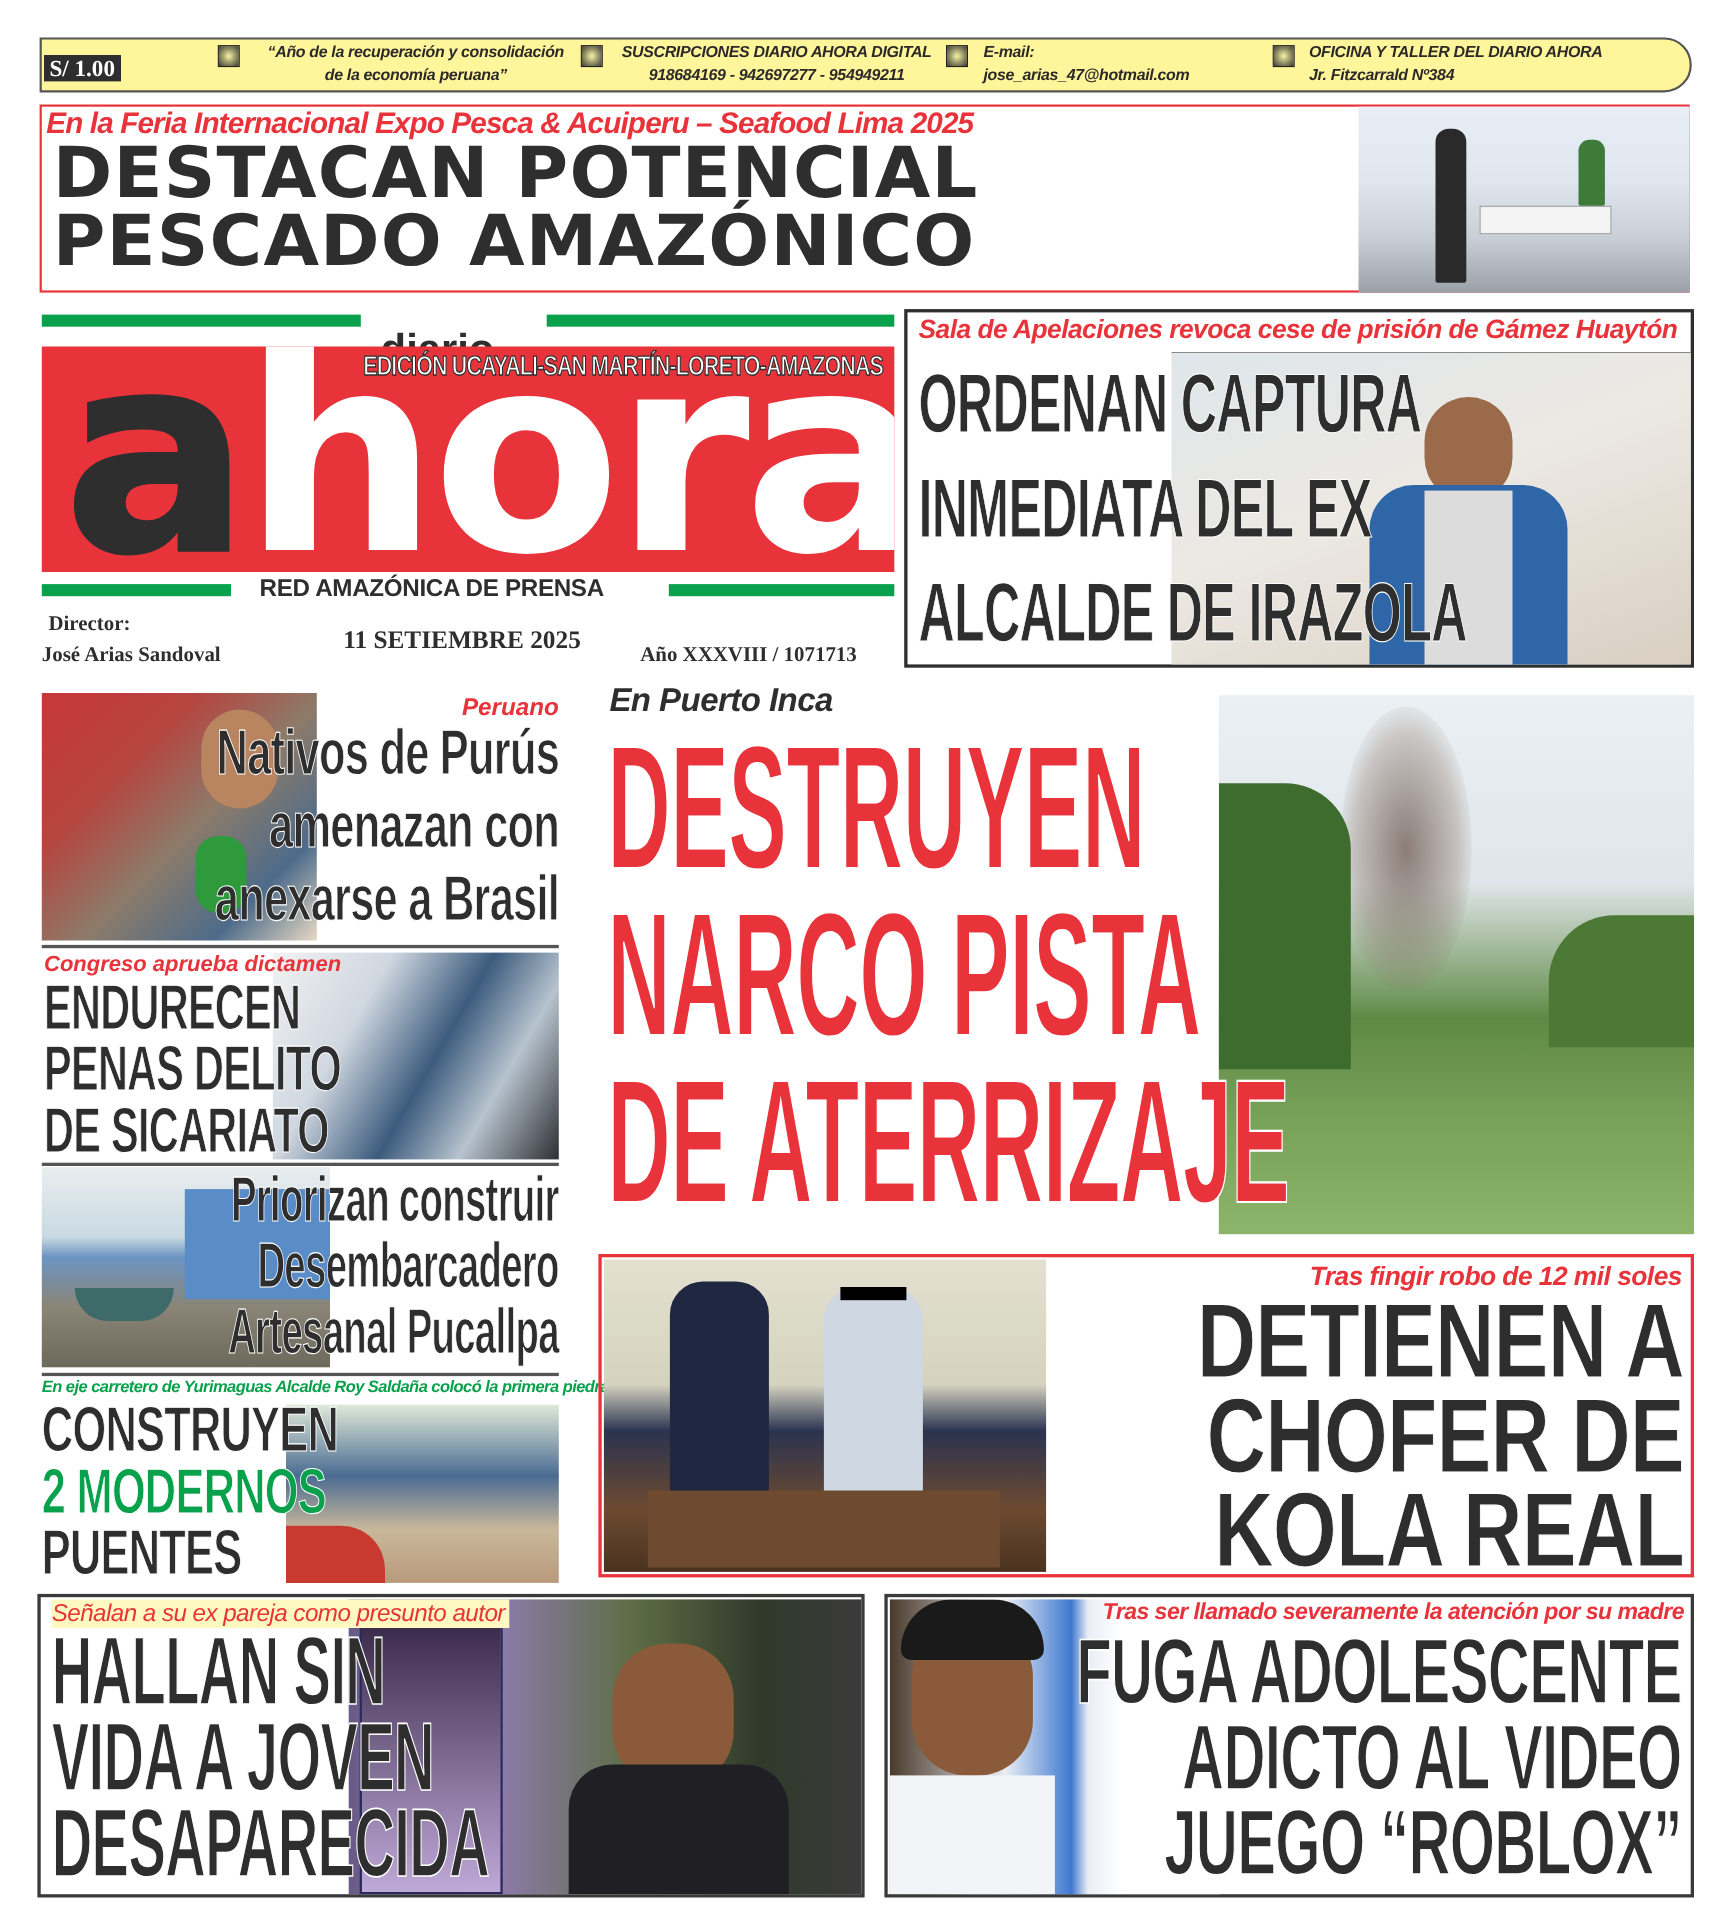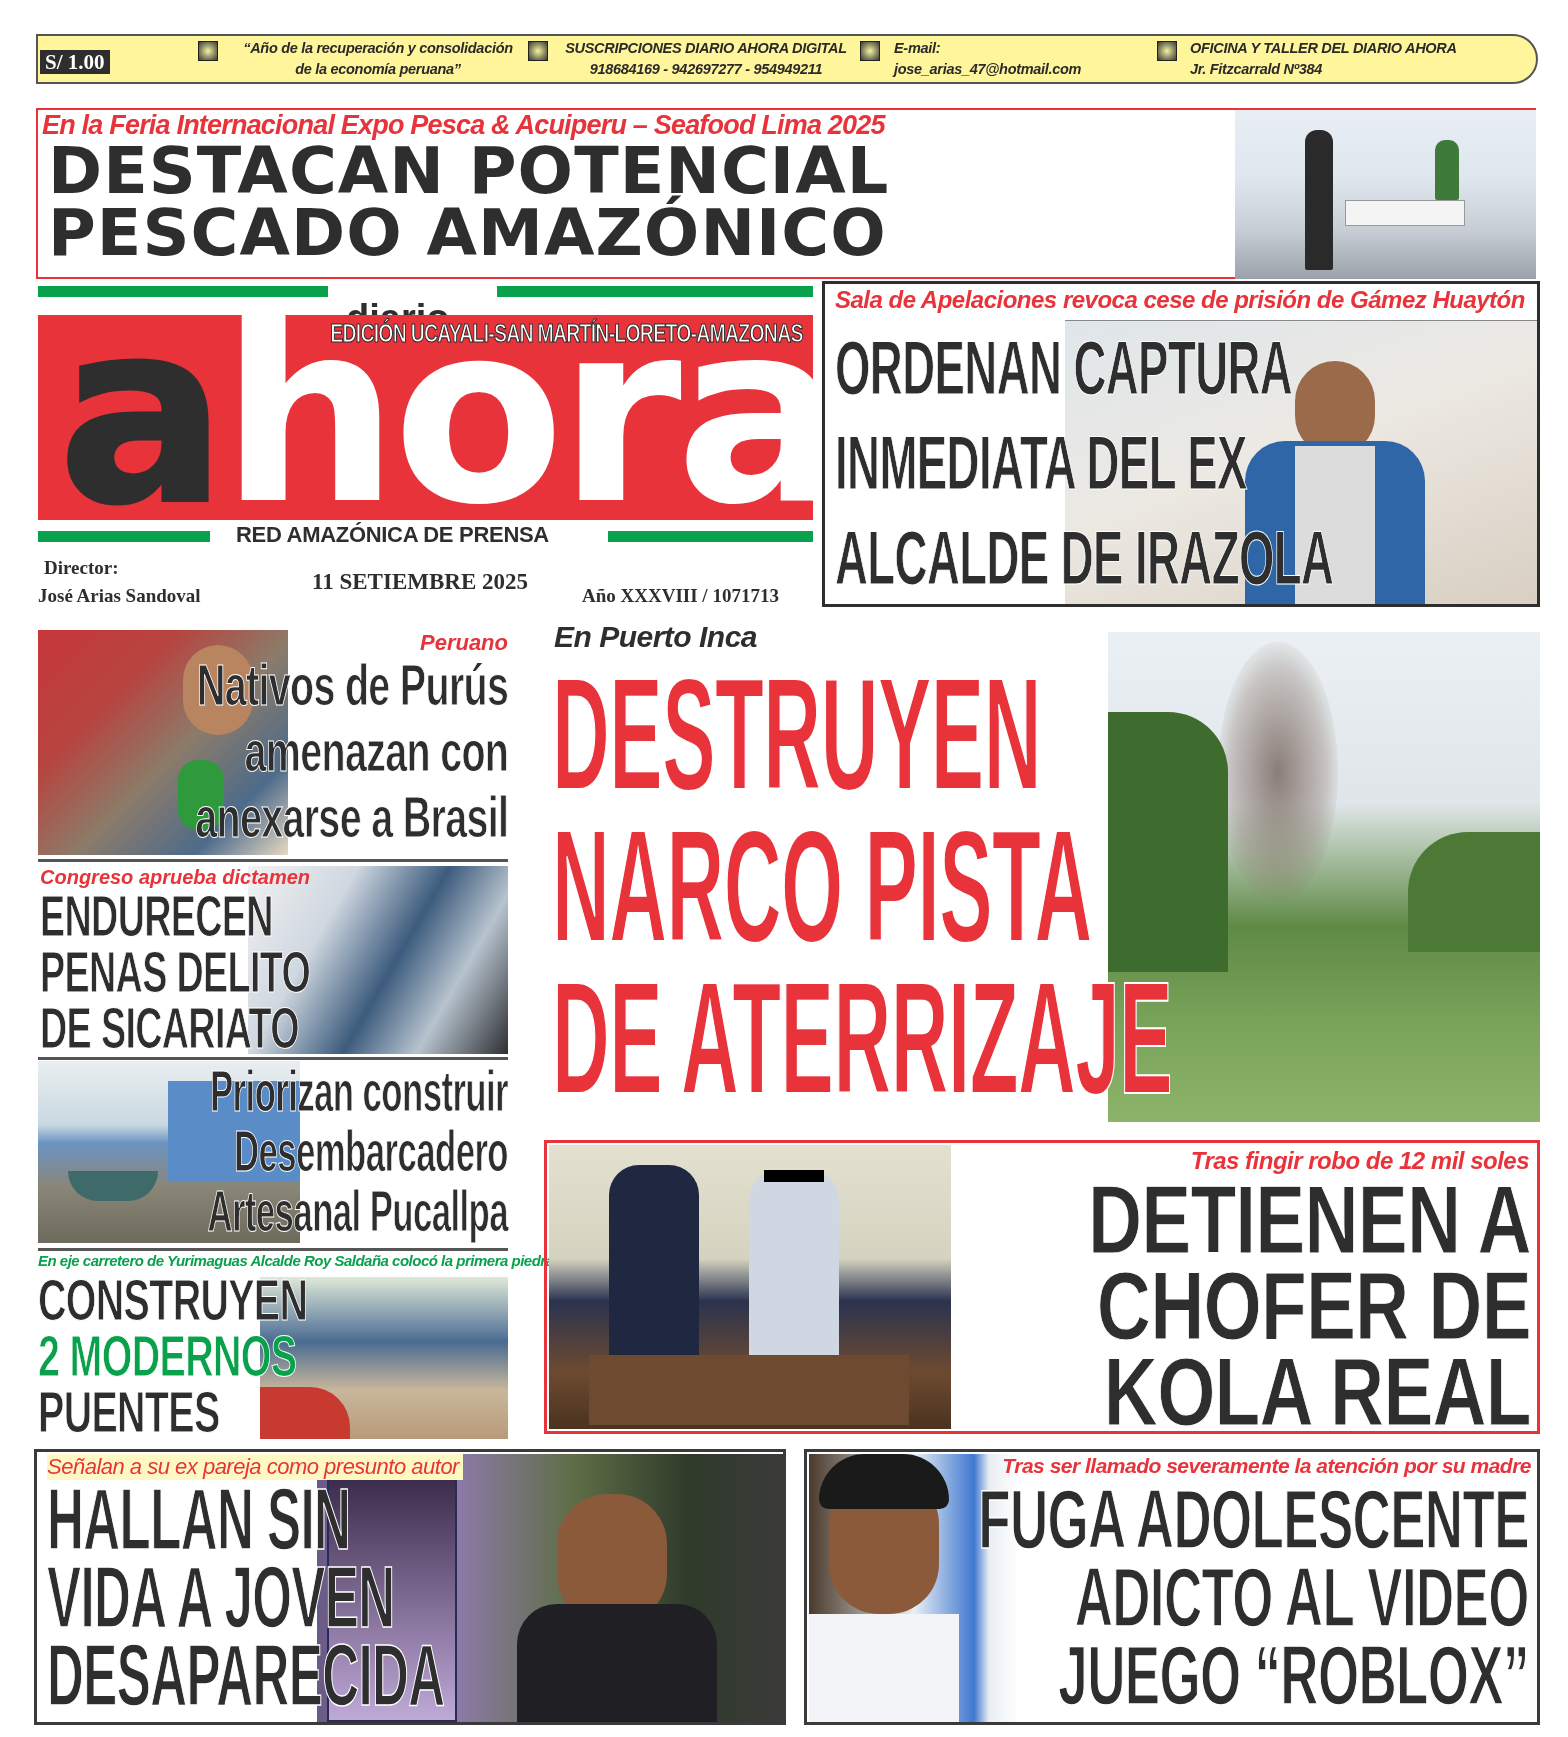--- a/index.html
+++ b/index.html
@@ -55,21 +55,21 @@
   <div>E-mail:</div>
   <div>jose_arias_47@hotmail.com</div>
 </div>
 
 <div class="abs bullet" style="left:1157px;top:41px;"></div>
 <div class="abs tb" style="left:1190px;top:38px;width:320px;">
   <div>OFICINA Y TALLER DEL DIARIO AHORA</div>
   <div>Jr. Fitzcarrald Nº384</div>
 </div>
 
-<div class="abs" style="left:36px;top:108px;width:1500px;height:171px;border:2px solid #e8333b;">
+<div class="abs" style="left:36px;top:95px;width:1500px;height:171px;border:2px solid #e8333b;">
   <div class="abs ital red" style="left:4px;top:0px;font-weight:700;font-size:27px;letter-spacing:-0.8px;white-space:nowrap;">En la Feria Internacional Expo Pesca &amp; Acuiperu – Seafood Lima 2025</div>
   <div class="abs dark" style="left:10px;top:30px;font-family:'DejaVu Sans',sans-serif;font-weight:700;font-size:64px;line-height:62px;letter-spacing:1px;white-space:nowrap;transform:scaleX(1.02);transform-origin:left top;">
     <div>DESTACAN POTENCIAL</div>
     <div>PESCADO AMAZÓNICO</div>
   </div>
   <div class="abs photo ph-expo" style="left:1197px;top:0px;width:301px;height:169px;">
     <div class="abs" style="left:70px;top:20px;width:28px;height:140px;background:#2a2a2a;border-radius:12px 12px 2px 2px;"></div>
     <div class="abs" style="left:110px;top:90px;width:120px;height:26px;background:#f4f4f4;border:1px solid #999;"></div>
     <div class="abs" style="left:200px;top:30px;width:24px;height:60px;background:#3e7a3a;border-radius:10px 10px 2px 2px;"></div>
   </div>

